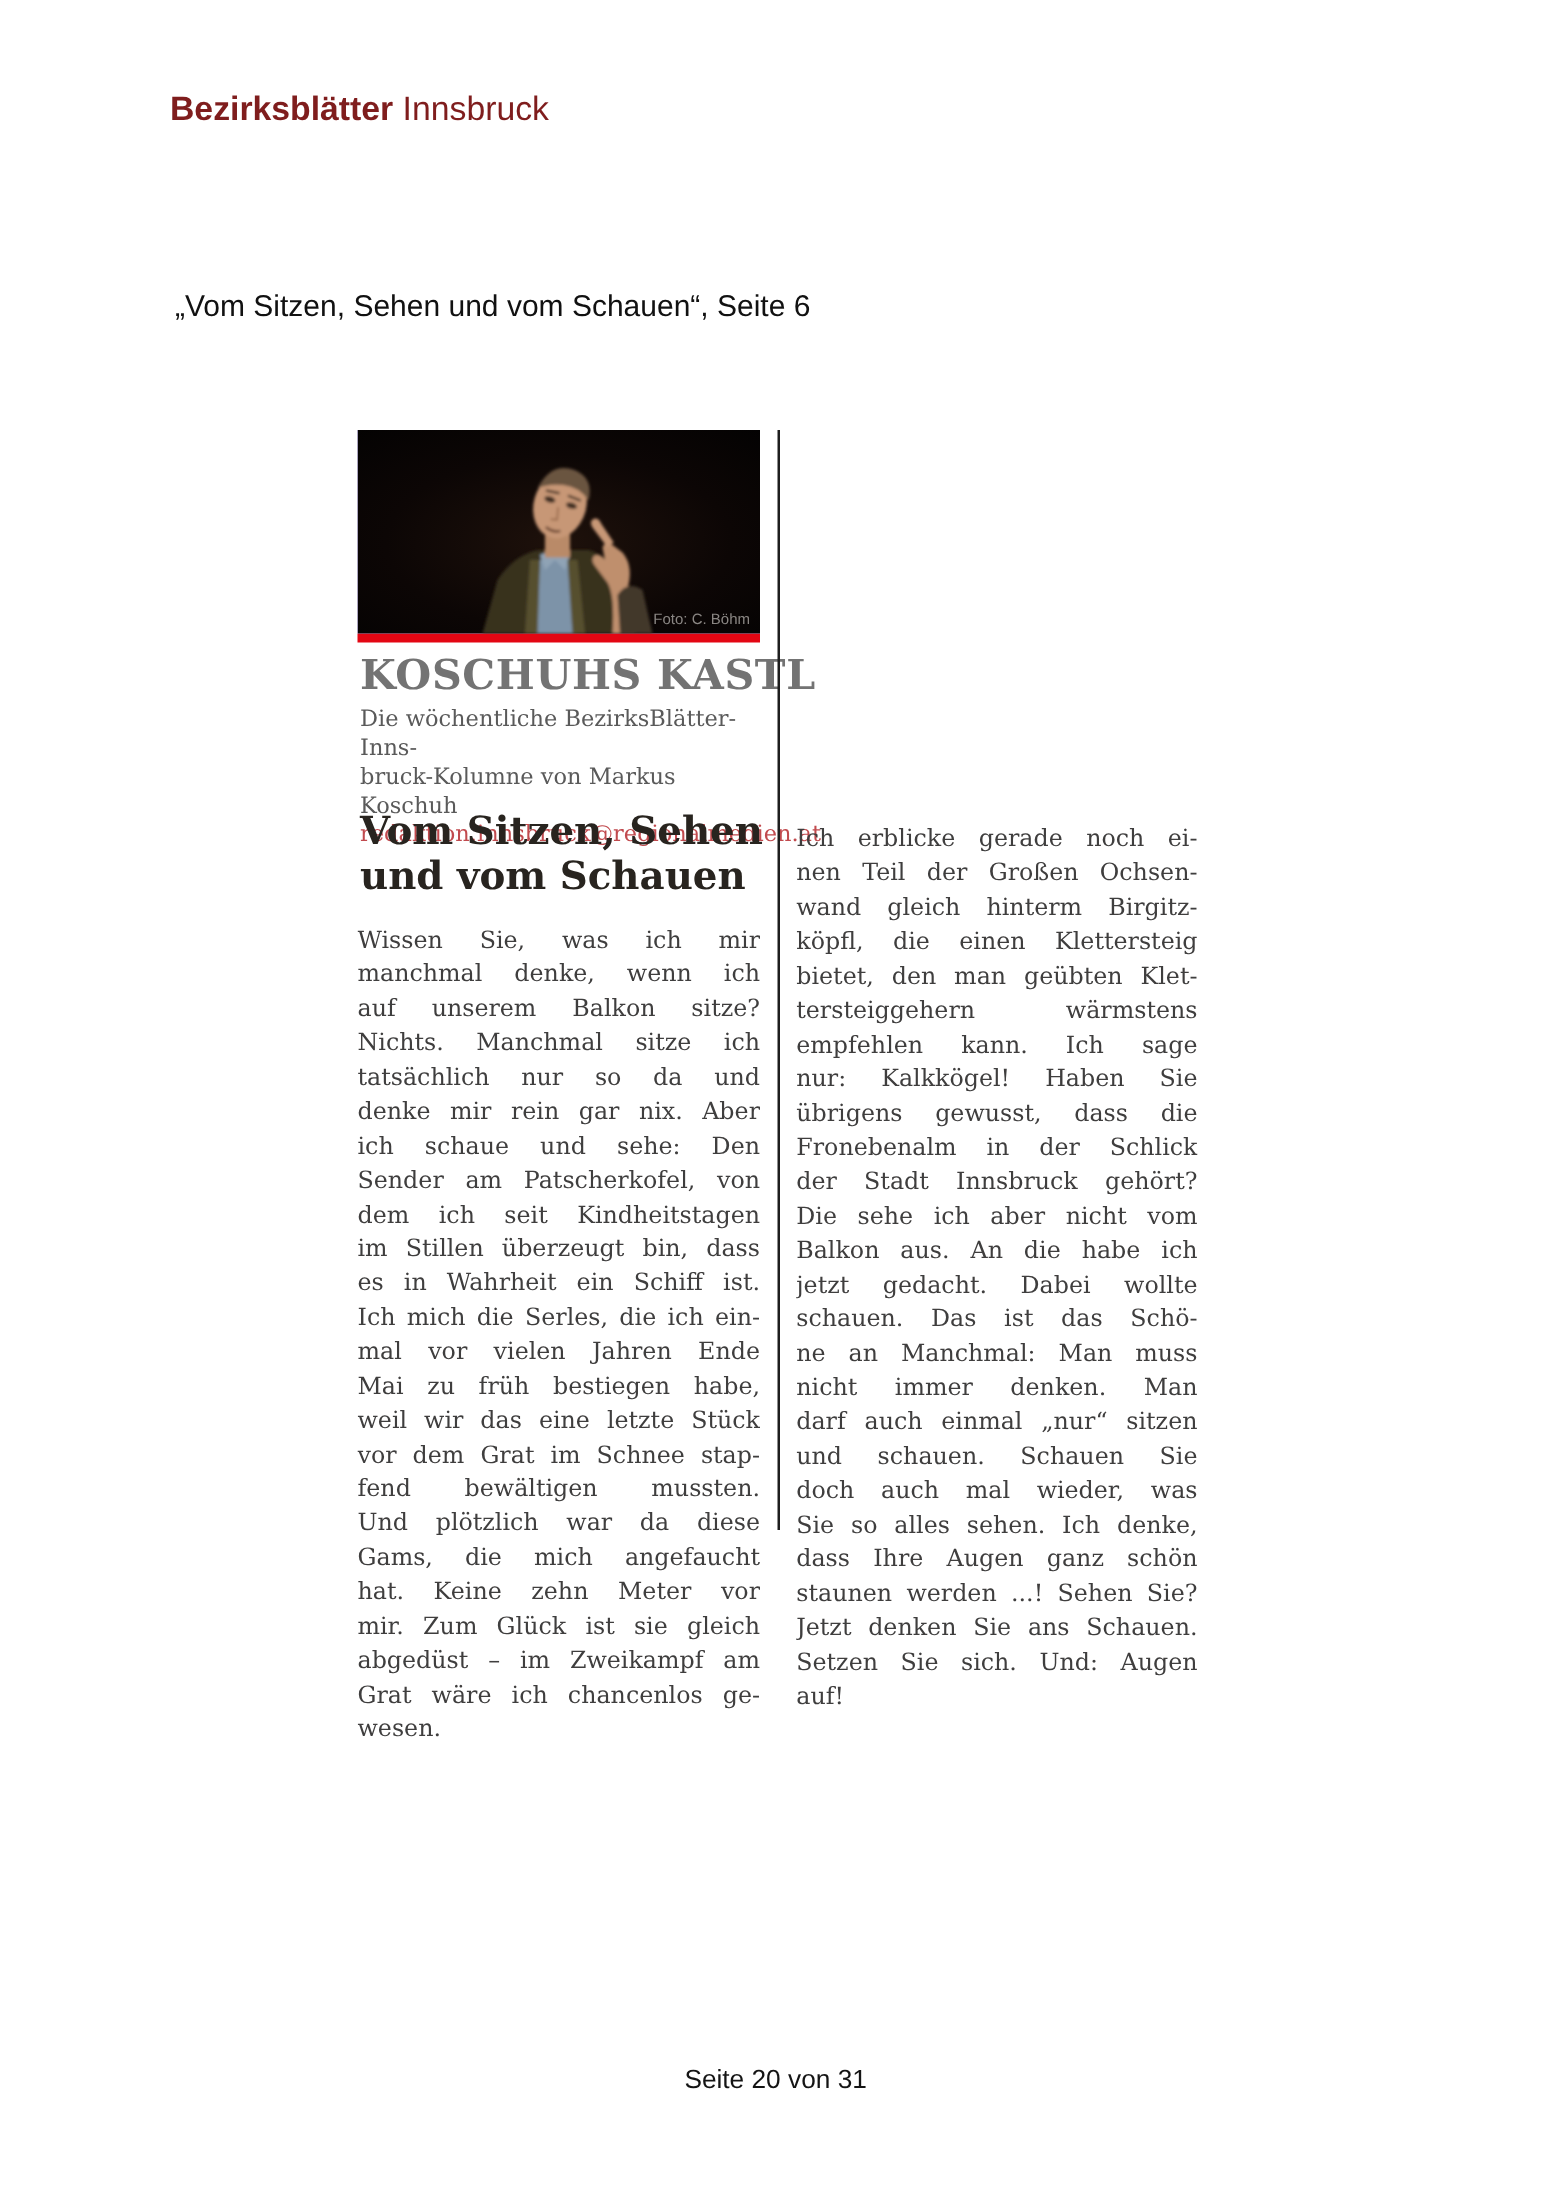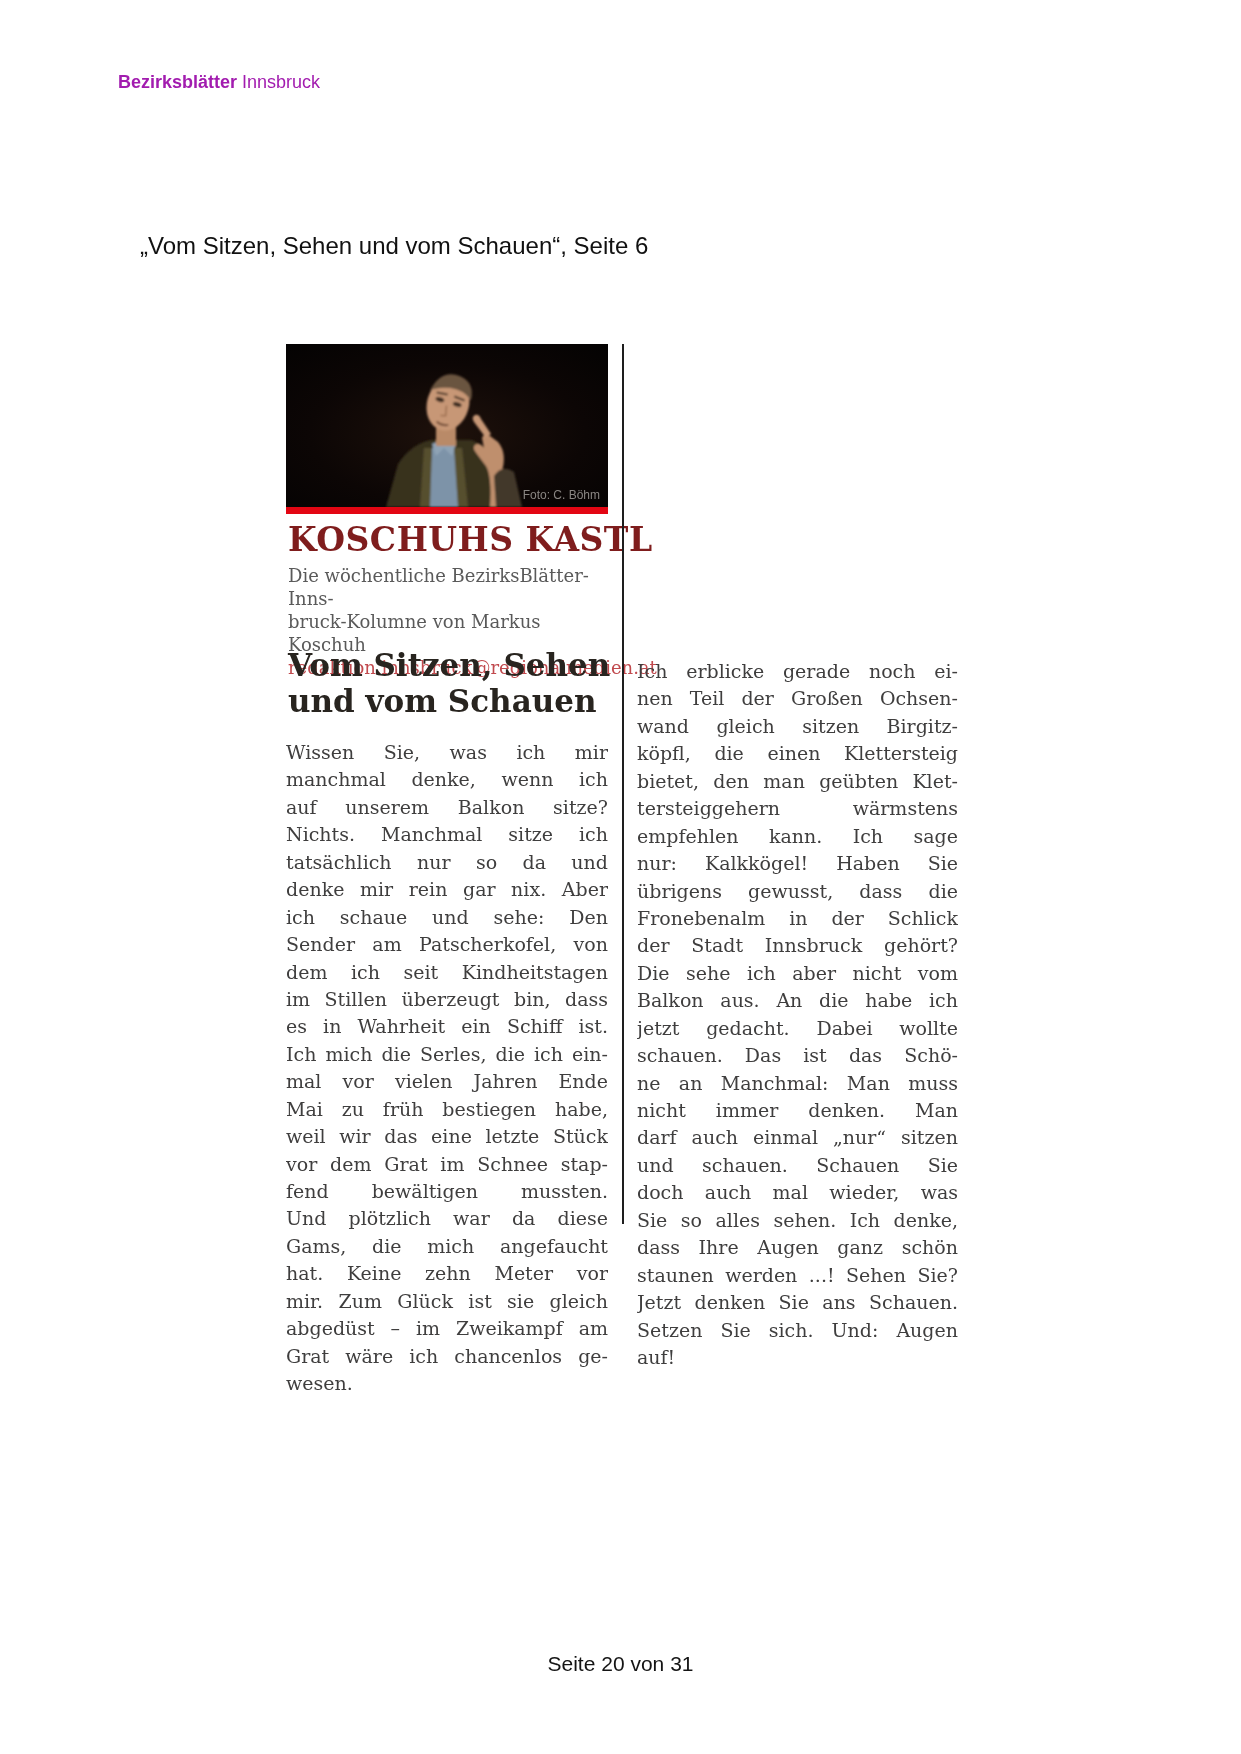--- a/index.html
+++ b/index.html
@@ -1,33 +1,33 @@
 <!DOCTYPE html>
 <html><head>
 <meta charset="utf-8">
 <style>
   html,body{margin:0;padding:0;}
   body{
     width:1241px;height:1754px;background:#ffffff;position:relative;
     font-family:"Liberation Sans",sans-serif;color:#1a1a1a;overflow:hidden;
   }
-  .brand{position:absolute;left:118px;top:72px;font-size:18px;color:#a21caf;}
+  .brand{position:absolute;left:136px;top:72px;font-size:27px;color:#7f1d1d;}
   .brand .bold{font-weight:bold;}
   .doc-title{position:absolute;left:140px;top:232px;font-size:24px;font-weight:normal;color:#111;}
 
   .clipping{position:absolute;left:286px;top:344px;width:673px;height:1070px;}
 
   .photo{position:absolute;left:0;top:0;width:322px;height:163px;background:#c4b5fd;}
   .photo svg{display:block;}
   .photo-bar{position:absolute;left:0;top:163px;width:322px;height:7px;background:#e30613;}
 
   .kicker{
     position:absolute;left:2px;top:176px;width:322px;
     font-family:"DejaVu Serif",serif;font-weight:bold;font-size:33px;
-    color:#7f1d1d;letter-spacing:0.5px;white-space:nowrap;
+    color:#737373;letter-spacing:0.5px;white-space:nowrap;
   }
   .byline{
     position:absolute;left:2px;top:220px;width:330px;
     font-family:"DejaVu Serif",serif;font-size:18px;line-height:23px;color:#5a5a5a;
   }
   .byline .email{color:#c14a4e;}
   .headline{
     position:absolute;left:2px;top:303px;width:340px;
     font-family:"DejaVu Serif",serif;font-weight:bold;font-size:31px;line-height:36px;color:#28241f;
   }
@@ -138,21 +138,21 @@
       <div class="line">Gams, die mich angefaucht</div>
       <div class="line">hat. Keine zehn Meter vor</div>
       <div class="line">mir. Zum Glück ist sie gleich</div>
       <div class="line">abgedüst – im Zweikampf am</div>
       <div class="line">Grat wäre ich chancenlos ge-</div>
       <div class="line">wesen.</div>
     </div>
   <div class="col col-right">
       <div class="line">Ich erblicke gerade noch ei-</div>
       <div class="line">nen Teil der Großen Ochsen-</div>
-      <div class="line">wand gleich sitzen Birgitz-</div>
+      <div class="line">wand gleich hinterm Birgitz-</div>
       <div class="line">köpfl, die einen Klettersteig</div>
       <div class="line">bietet, den man geübten Klet-</div>
       <div class="line">tersteiggehern wärmstens</div>
       <div class="line">empfehlen kann. Ich sage</div>
       <div class="line">nur: Kalkkögel! Haben Sie</div>
       <div class="line">übrigens gewusst, dass die</div>
       <div class="line">Fronebenalm in der Schlick</div>
       <div class="line">der Stadt Innsbruck gehört?</div>
       <div class="line">Die sehe ich aber nicht vom</div>
       <div class="line">Balkon aus. An die habe ich</div>

